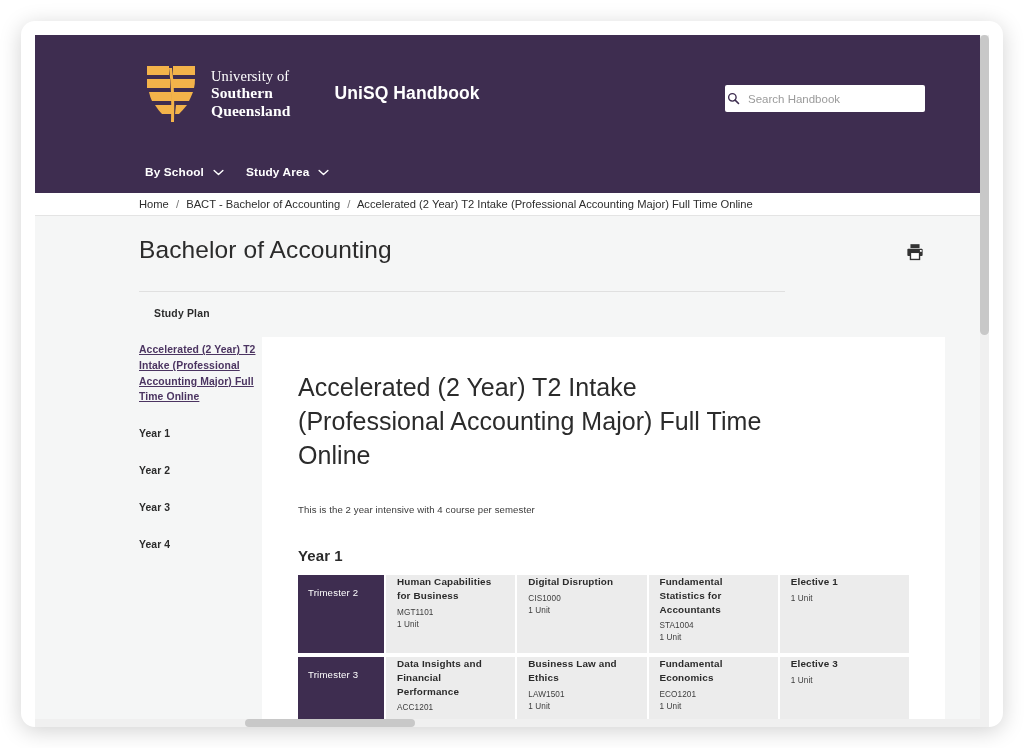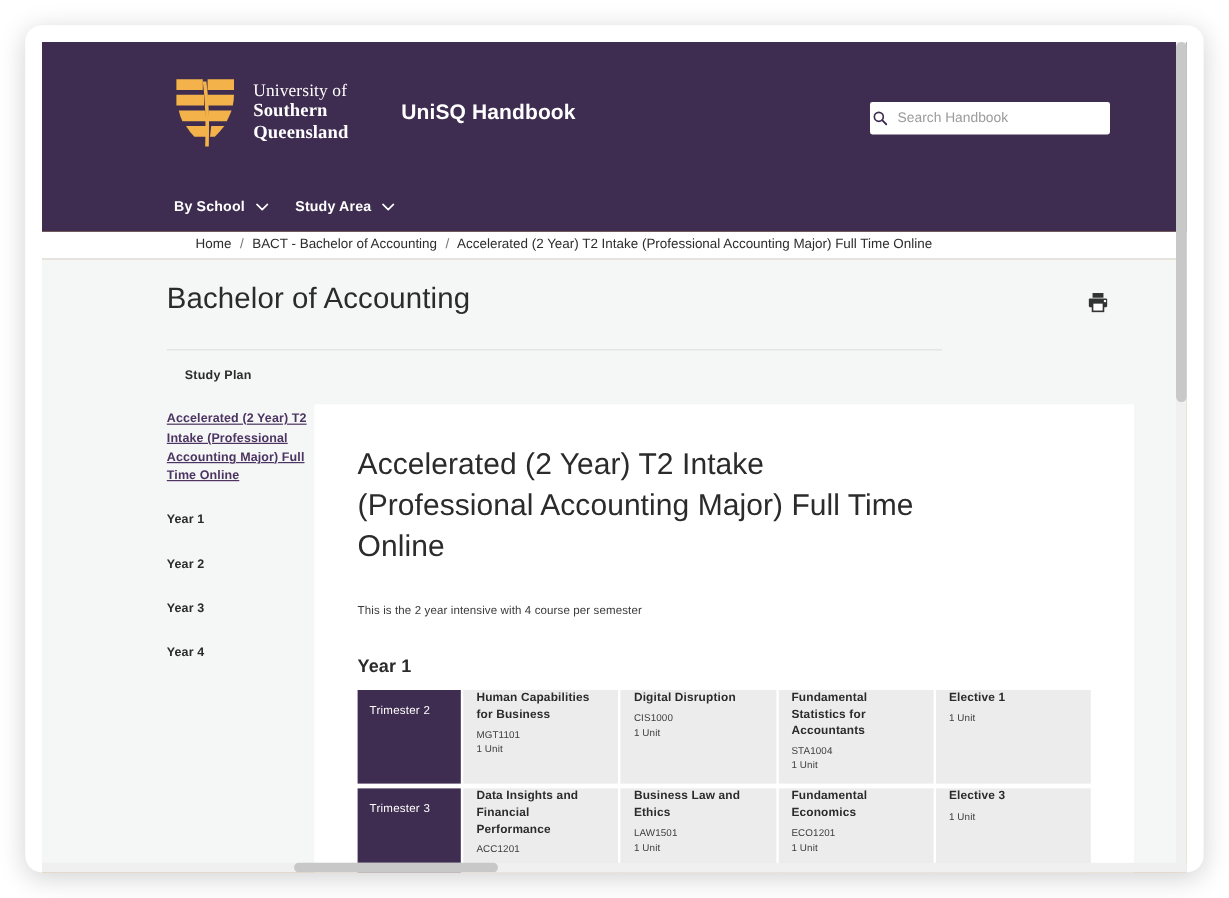--- a/index.html
+++ b/index.html
@@ -23,21 +23,21 @@
     border-radius: 14px;
     box-shadow: 0 4px 22px rgba(0,0,0,0.18);
     padding: 14px 14px 0 14px;
     overflow: hidden;
   }
 
   #viewport {
     position: relative;
     width: 954px;
     height: 692px;
-    background: #a16207;
+    background: #fca5a5;
     overflow: hidden;
   }
 
   
   #site-header {
     background: #3e2d50;
     height: 158px;
     position: relative;
     width: 954px;
   }
@@ -129,21 +129,20 @@
     border-bottom: 1px solid #e4e4e4;
     display: flex;
     align-items: center;
     padding-left: 104px;
     width: 954px;
   }
   #breadcrumb {
     font-size: 11.2px;
     color: #2d2d2d;
     white-space: nowrap;
-    margin-left: 24px;
   }
   #breadcrumb .sep { color: #767676; margin: 0 4px; }
   #breadcrumb .crumb { cursor: pointer; }
 
   
   #page-body {
     background: #f5f6f6;
     width: 954px;
     height: 511px;
     position: relative;

